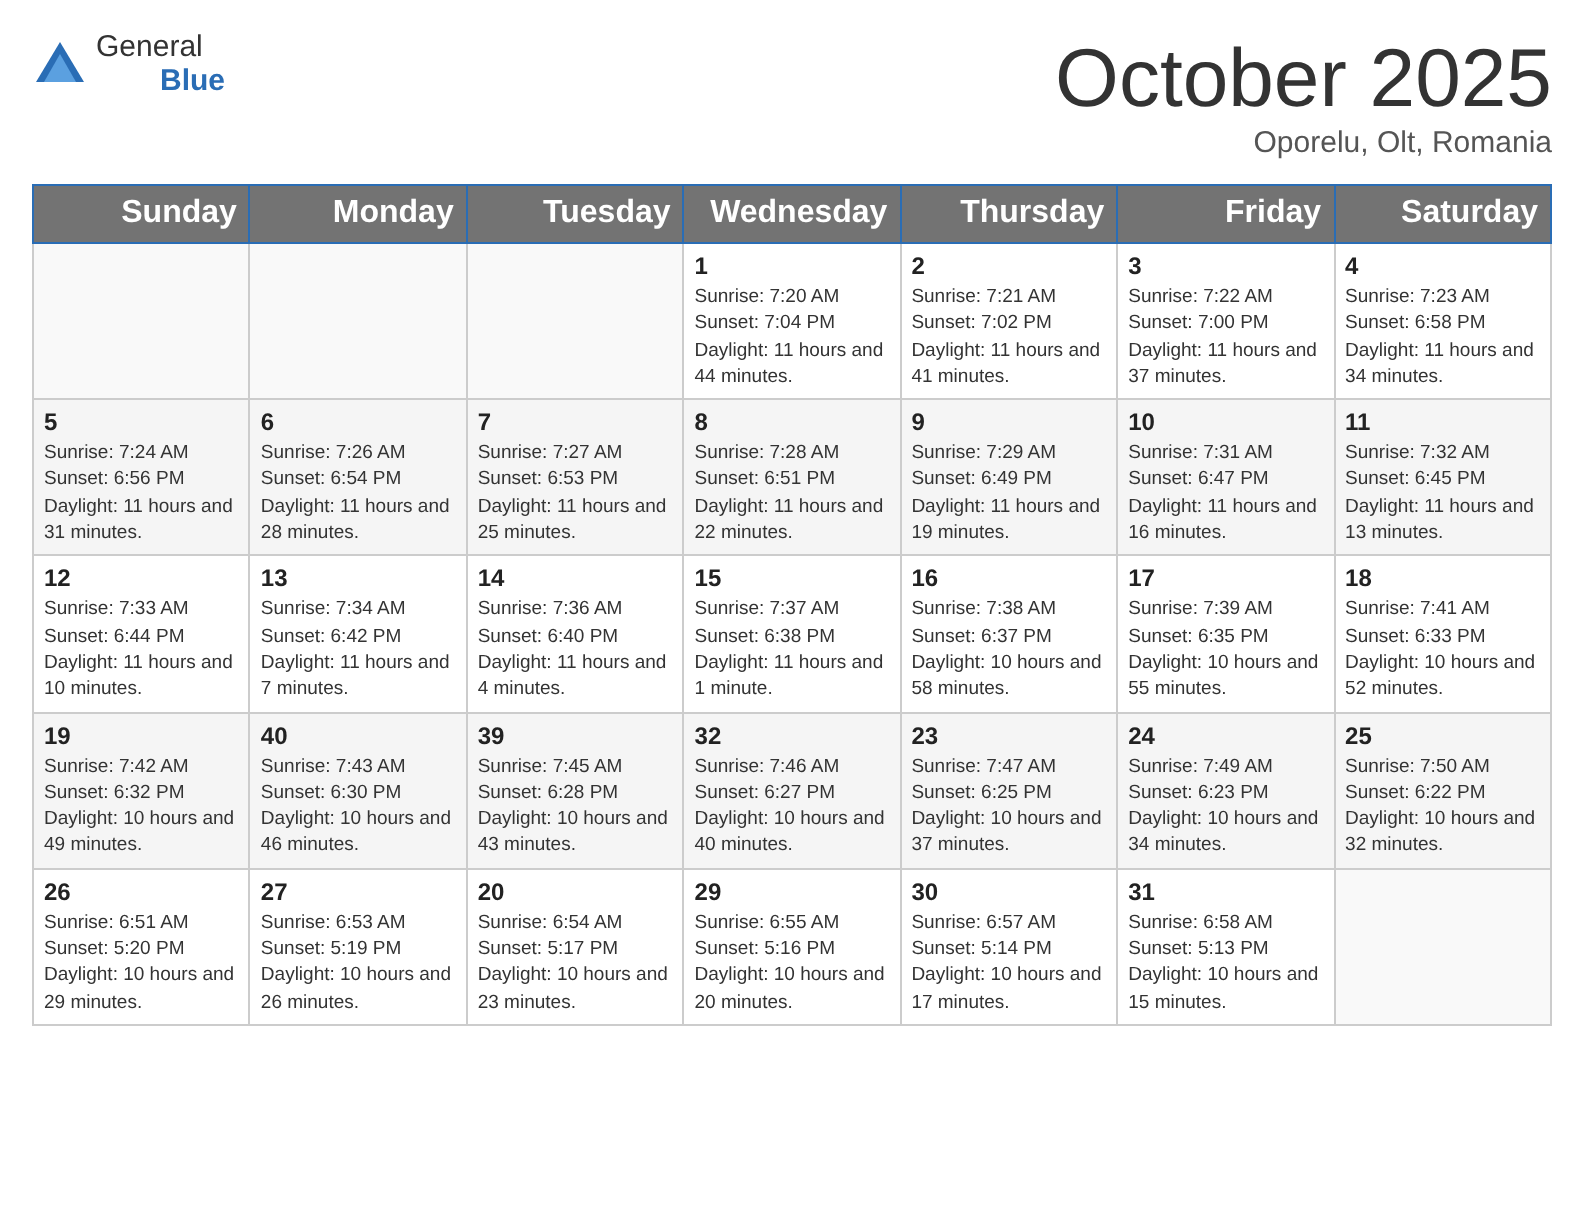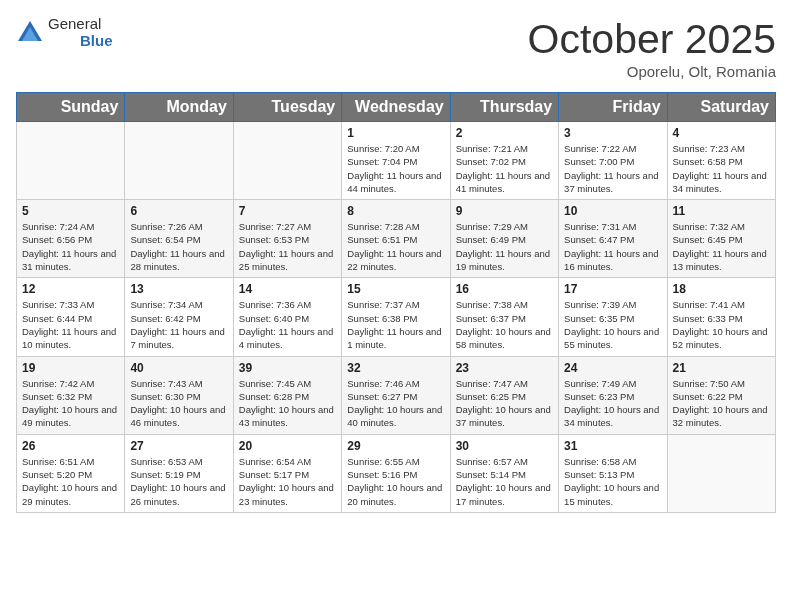--- a/index.html
+++ b/index.html
@@ -232,21 +232,21 @@
         </td>
         <td>
           <span class="day-number">23</span>
           <div class="day-info">Sunrise: 7:47 AM<br>Sunset: 6:25 PM<br>Daylight: 10 hours and 37 minutes.</div>
         </td>
         <td>
           <span class="day-number">24</span>
           <div class="day-info">Sunrise: 7:49 AM<br>Sunset: 6:23 PM<br>Daylight: 10 hours and 34 minutes.</div>
         </td>
         <td>
-          <span class="day-number">21</span>
+          <span class="day-number">25</span>
           <div class="day-info">Sunrise: 7:50 AM<br>Sunset: 6:22 PM<br>Daylight: 10 hours and 32 minutes.</div>
         </td>
       </tr>
       <tr class="row-odd">
         <td>
           <span class="day-number">26</span>
           <div class="day-info">Sunrise: 6:51 AM<br>Sunset: 5:20 PM<br>Daylight: 10 hours and 29 minutes.</div>
         </td>
         <td>
           <span class="day-number">27</span>

